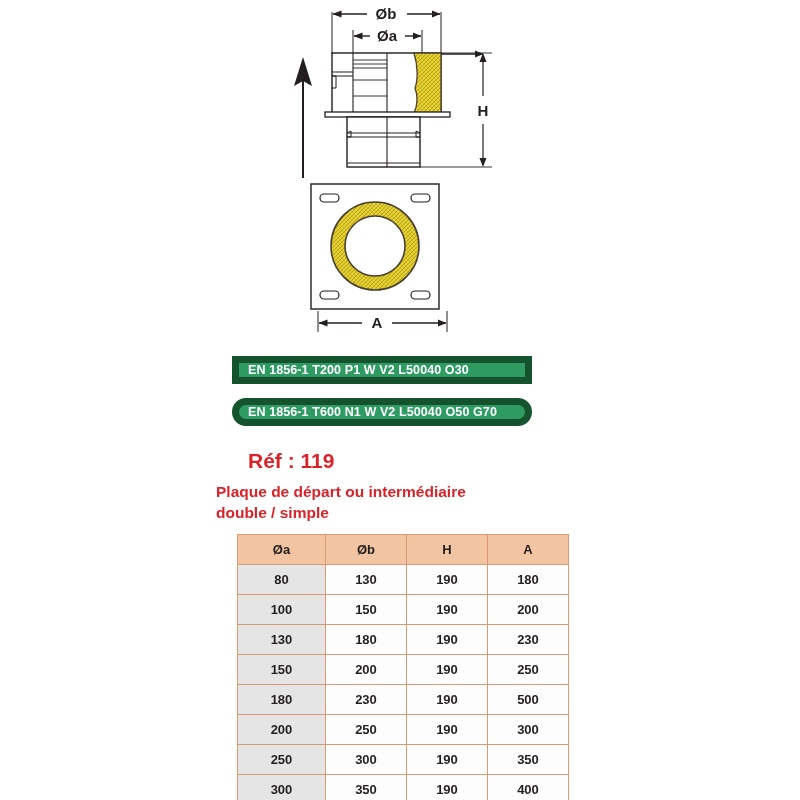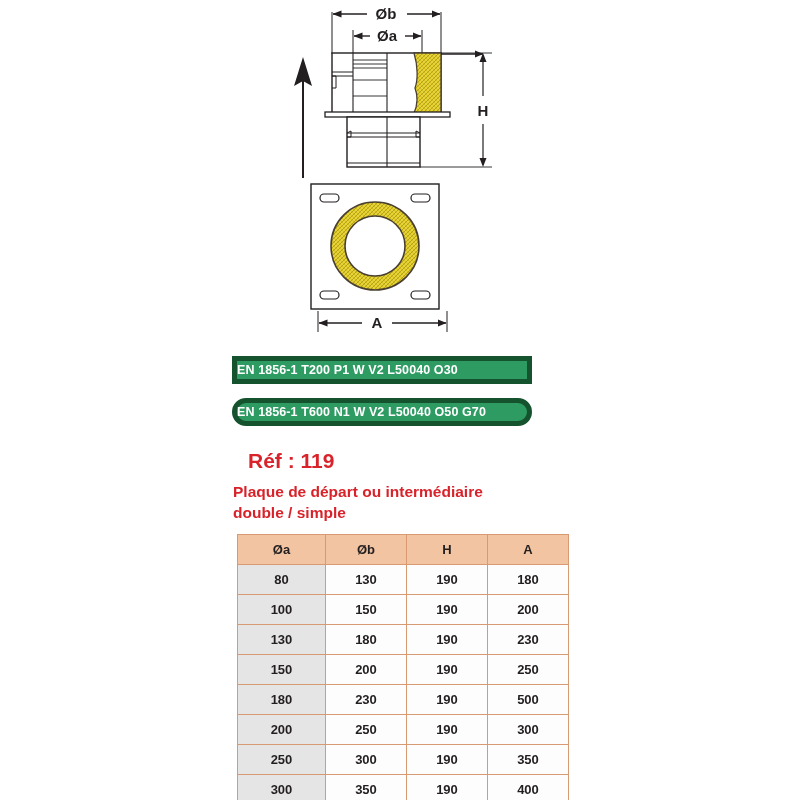--- a/index.html
+++ b/index.html
@@ -25,25 +25,25 @@
     height: 345px;
   }
 
   
   .banner {
     position: absolute;
     left: 232px;
     width: 300px;
     height: 28px;
     background: #2e9b63;
-    border: 5px solid #14532d;
+    border: 7px solid #14532d;
     box-sizing: border-box;
     display: flex;
-    align-items: center;
-    padding-left: 0;
+    align-items: flex-start;
+    padding-left: 9px;
   }
   .banner-text {
     color: #ffffff;
     font-size: 12.5px;
     font-weight: bold;
     letter-spacing: 0.1px;
     white-space: nowrap;
   }
   #banner-1 { top: 356px; }
   #banner-2 { top: 398px; border-radius: 14px; }
@@ -53,21 +53,21 @@
     position: absolute;
     left: 248px;
     top: 449px;
     color: #d8232a;
     font-size: 21px;
     font-weight: bold;
     white-space: nowrap;
   }
   #product-title {
     position: absolute;
-    left: 233px;
+    left: 216px;
     top: 481px;
     width: 350px;
     color: #d8232a;
     font-size: 15.5px;
     font-weight: bold;
     line-height: 21px;
   }
 
   
   #dim-table {

